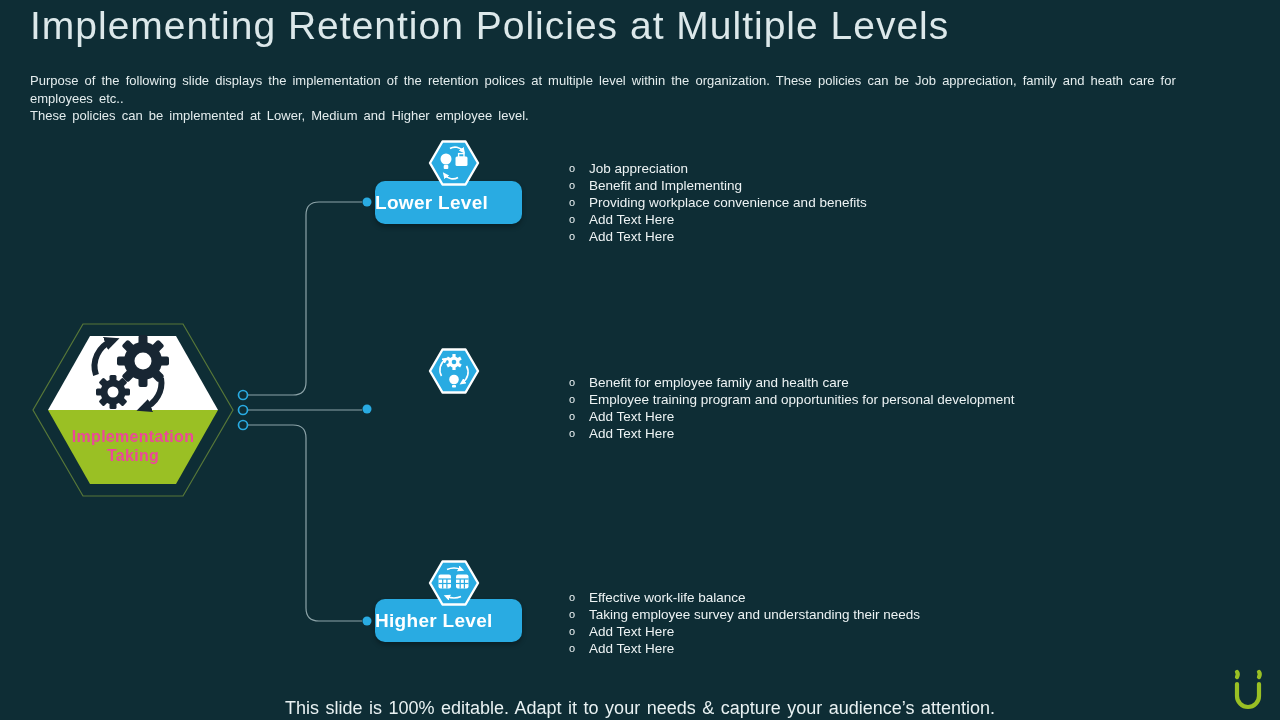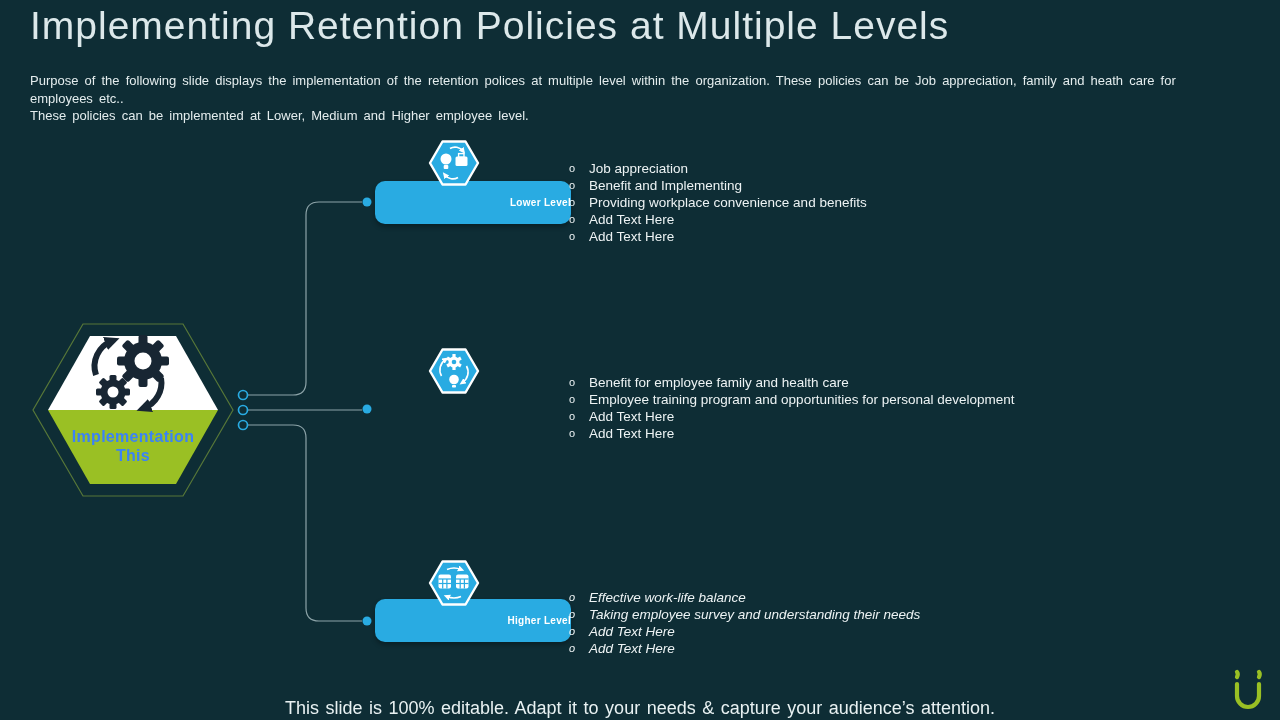--- a/index.html
+++ b/index.html
@@ -13,44 +13,44 @@
     position:absolute; left:30px; top:4px; margin:0;
     font-size:39px; font-weight:400; letter-spacing:1px;
     color:#dce8ea;
   }
   .subtitle {
     position:absolute; left:30px; top:72px; width:1200px;
     font-size:13px; line-height:17.5px; color:#e4edee; word-spacing:2.5px;
   }
   .hex-label {
     position:absolute; left:53px; top:427px; width:160px;
-    text-align:center; color:#3b82f6; font-weight:bold;
+    text-align:center; color:#ec4899; font-weight:bold;
     font-size:16px; line-height:19px; letter-spacing:0.3px;
   }
   .level-box {
-    position:absolute; left:375px; width:196px; height:43px;
+    position:absolute; left:375px; width:147px; height:43px;
     background:#29abe2; border-radius:10px;
-    display:flex; align-items:center; justify-content:flex-end;
-    color:#ffffff; font-weight:bold; font-size:10px; letter-spacing:0.3px;
+    display:flex; align-items:center; justify-content:flex-start;
+    color:#ffffff; font-weight:bold; font-size:19px; letter-spacing:0.3px;
     box-shadow:0 3px 5px rgba(0,0,0,0.3);
   }
   .box-lower  { top:181px; }
   .box-medium { top:387px; }
   .box-higher { top:599px; }
   .mini-icon { position:absolute; left:428px; width:52px; height:48px; }
   .icon-lower  { top:139px; }
   .icon-medium { top:347px; }
   .icon-higher { top:559px; }
   ul.bullets {
     position:absolute; left:568px; margin:0; padding:0; list-style:none;
     font-size:13.5px; line-height:17px; color:#edf3f4;
   }
   .bullets-lower  { top:160px; }
   .bullets-medium { top:374px; }
-  .bullets-higher { top:589px;font-style:italic; }
+  .bullets-higher { top:589px; }
   ul.bullets li { position:relative; padding-left:21px; }
   ul.bullets li::before {
     content:"o"; position:absolute; left:1px; top:0px; font-size:11px; color:#edf3f4;
   }
   .footer {
     position:absolute; left:0; right:0; top:698px; text-align:center;
     font-size:18px; color:#e8f1f2; word-spacing:1.5px;
   }
   .logo { position:absolute; left:1228px; top:666px; width:40px; height:50px; }
 </style>
@@ -128,21 +128,21 @@
 
   <h1 class="title">Implementing Retention Policies at Multiple Levels</h1>
 
   <div class="subtitle">
     <div>Purpose of the following slide displays the implementation of the retention polices at multiple level within the organization. These policies can be Job appreciation, family and heath care for employees etc..</div>
     <div>These policies can be implemented at Lower, Medium and Higher employee level.</div>
   </div>
 
   <div class="hex-label">
     <div>Implementation</div>
-    <div>This</div>
+    <div>Taking</div>
   </div>
 
   <div class="level-box box-lower">
     <span>Lower Level</span>
   </div>
   <svg class="mini-icon icon-lower" viewBox="0 0 52 48">
     <polygon points="2,24 14.5,2.5 37.5,2.5 50,24 37.5,45.5 14.5,45.5" fill="#29abe2" stroke="#ffffff" stroke-width="2.4" stroke-linejoin="round"></polygon>
     <circle cx="18" cy="20" r="5.5" fill="#ffffff"></circle>
     <rect x="15.7" y="26" width="4.6" height="4" rx="1" fill="#ffffff"></rect>
     <rect x="30.6" y="14.6" width="5.4" height="3.6" fill="none" stroke="#ffffff" stroke-width="1.4"></rect>

